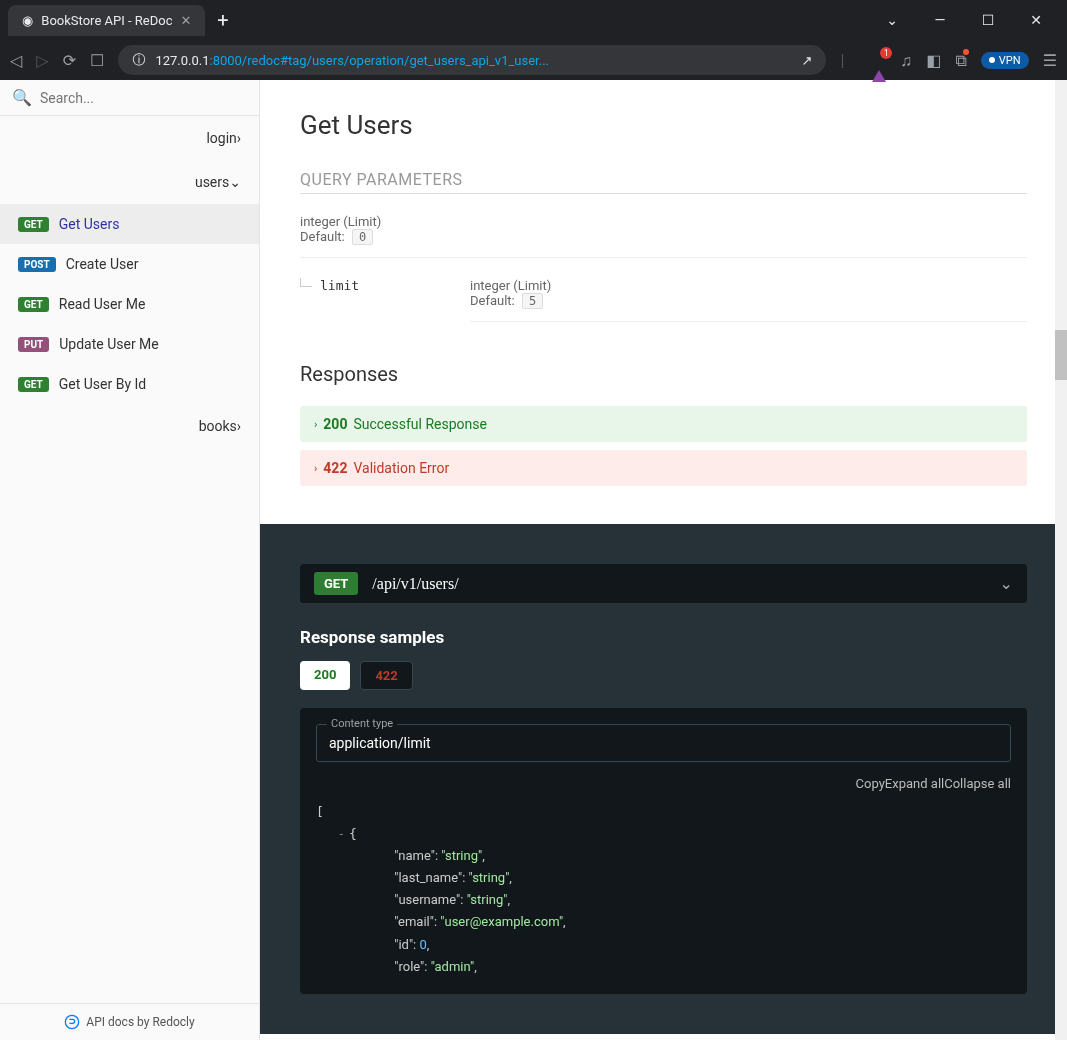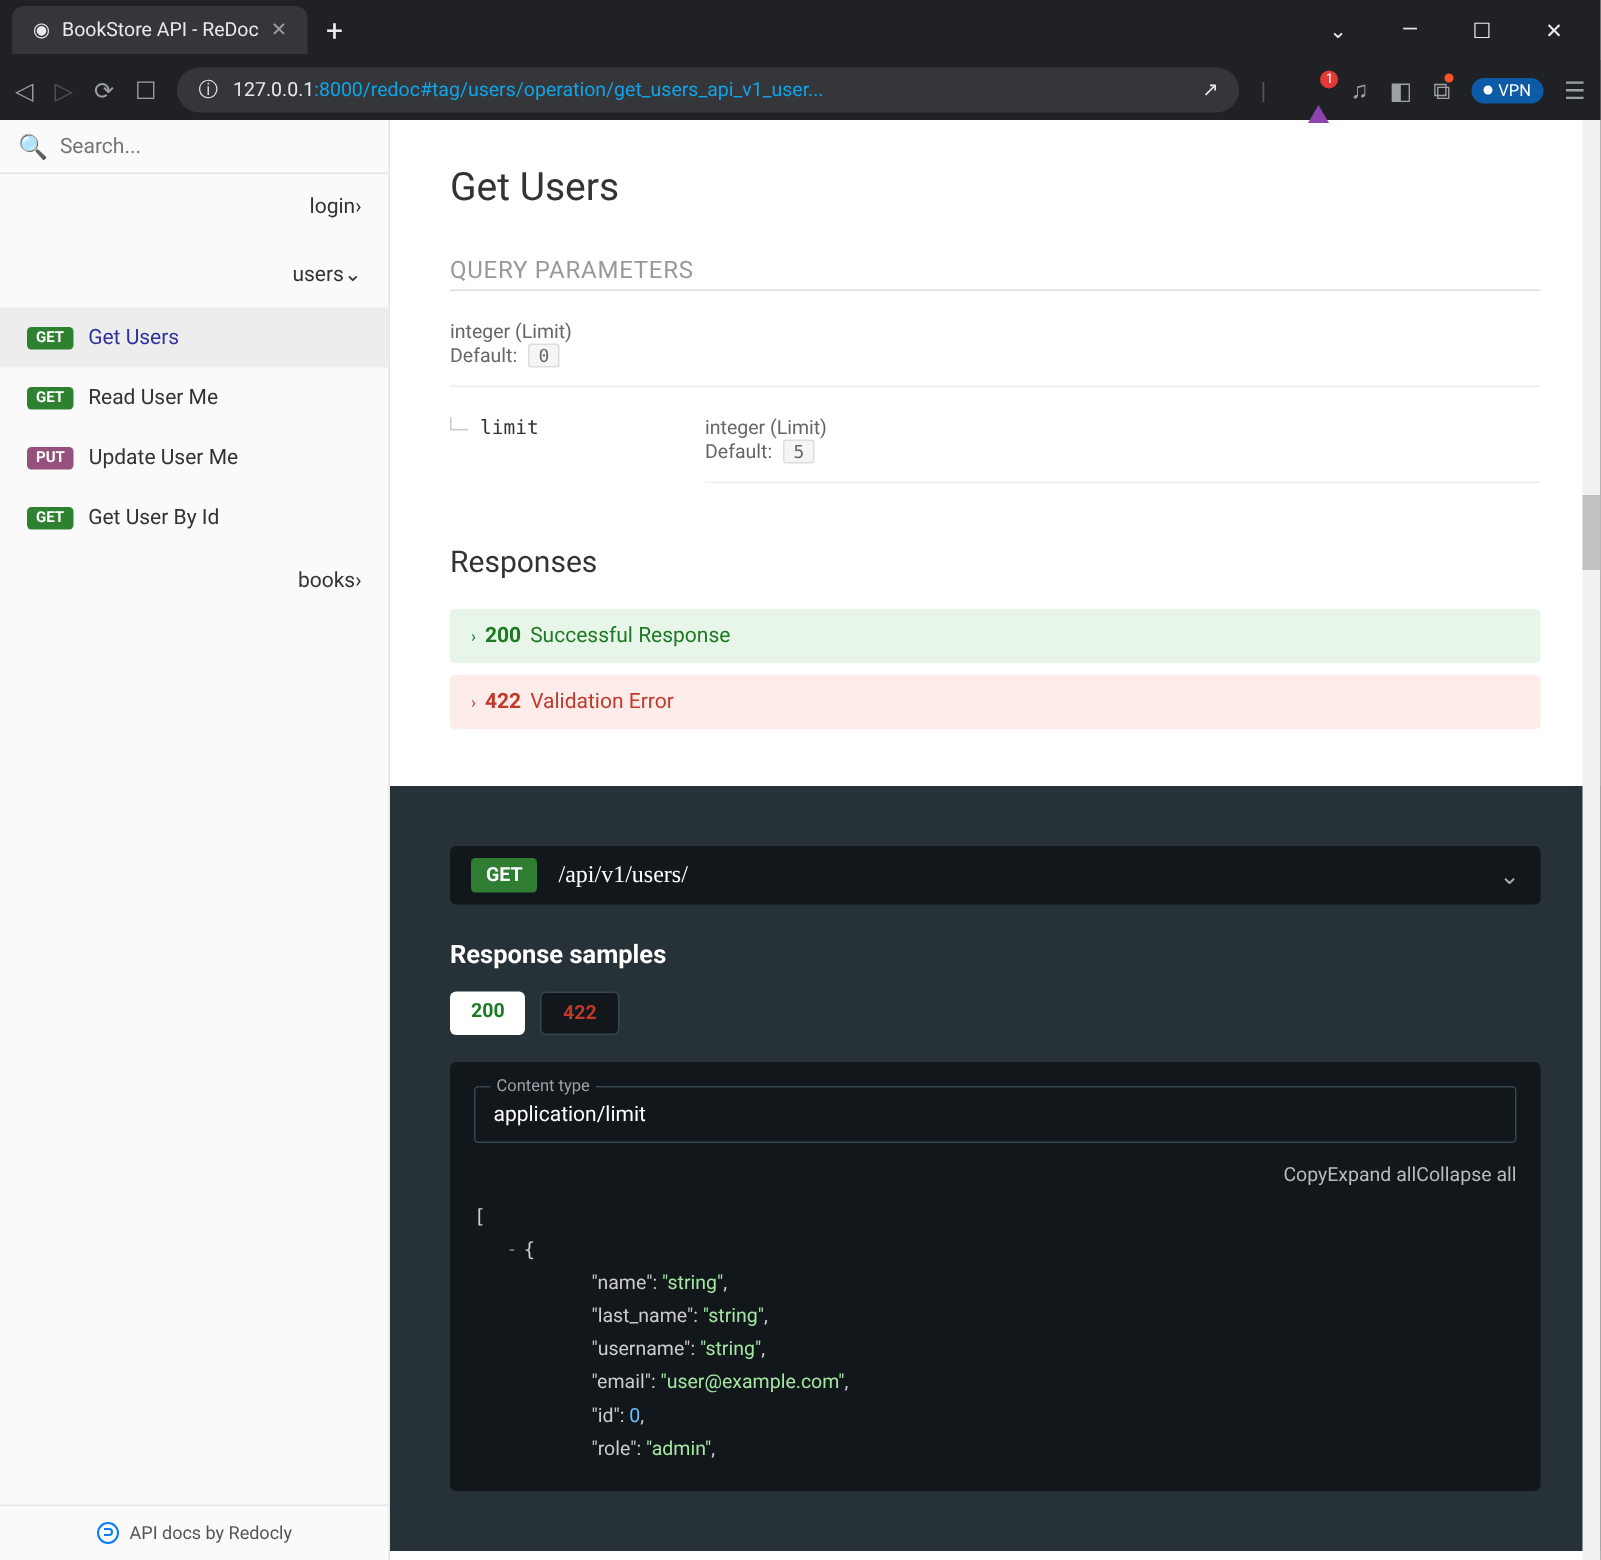--- a/index.html
+++ b/index.html
@@ -132,20 +132,24 @@
         </div>
         <div class="nav-sec">
           <span>users</span>
           <span>⌄</span>
         </div>
         <div class="nav-item active">
           <span class="method-badge m-get">GET</span>
           <span>Get Users</span>
         </div>
         <div class="nav-item">
+          <span class="method-badge m-post">POST</span>
+          <span>Create User</span>
+        </div>
+        <div class="nav-item">
           <span class="method-badge m-get">GET</span>
           <span>Read User Me</span>
         </div>
         <div class="nav-item">
           <span class="method-badge m-put">PUT</span>
           <span>Update User Me</span>
         </div>
         <div class="nav-item">
           <span class="method-badge m-get">GET</span>
           <span>Get User By Id</span>

